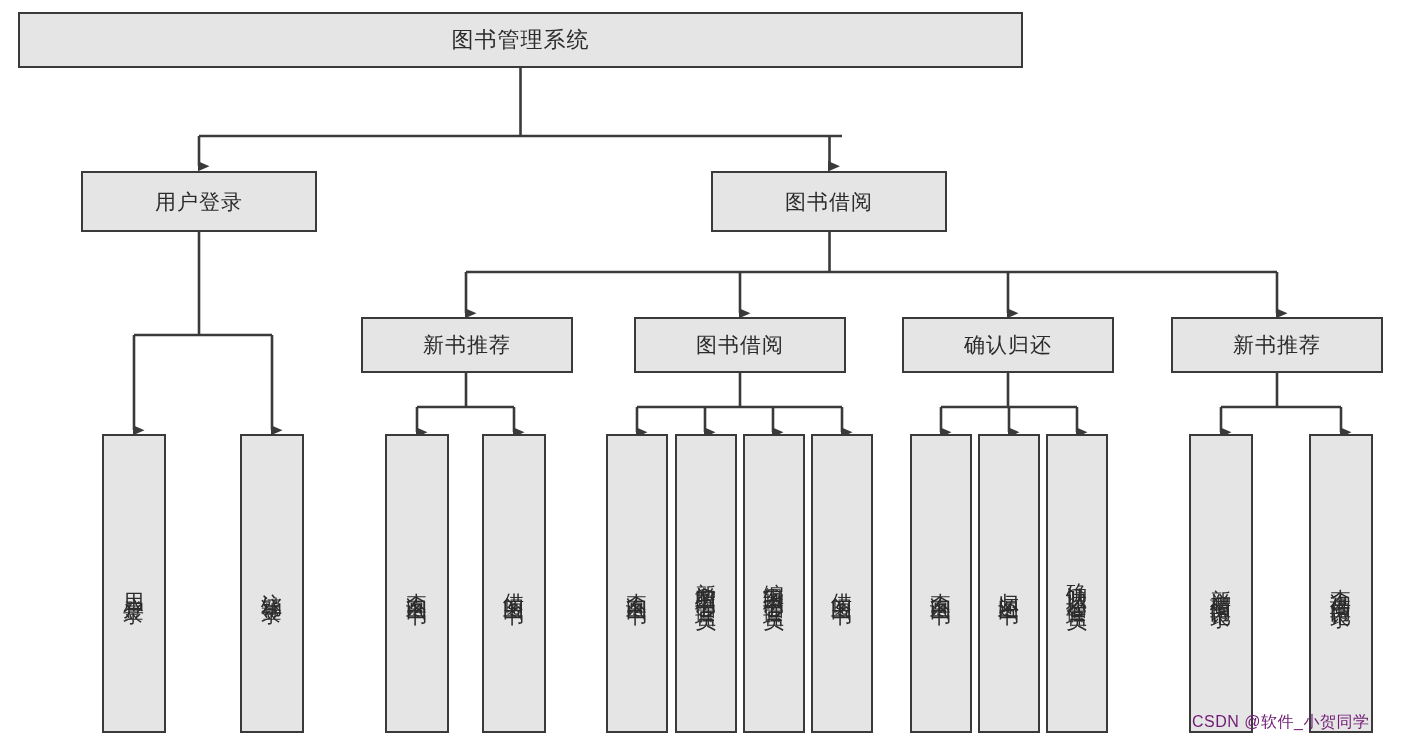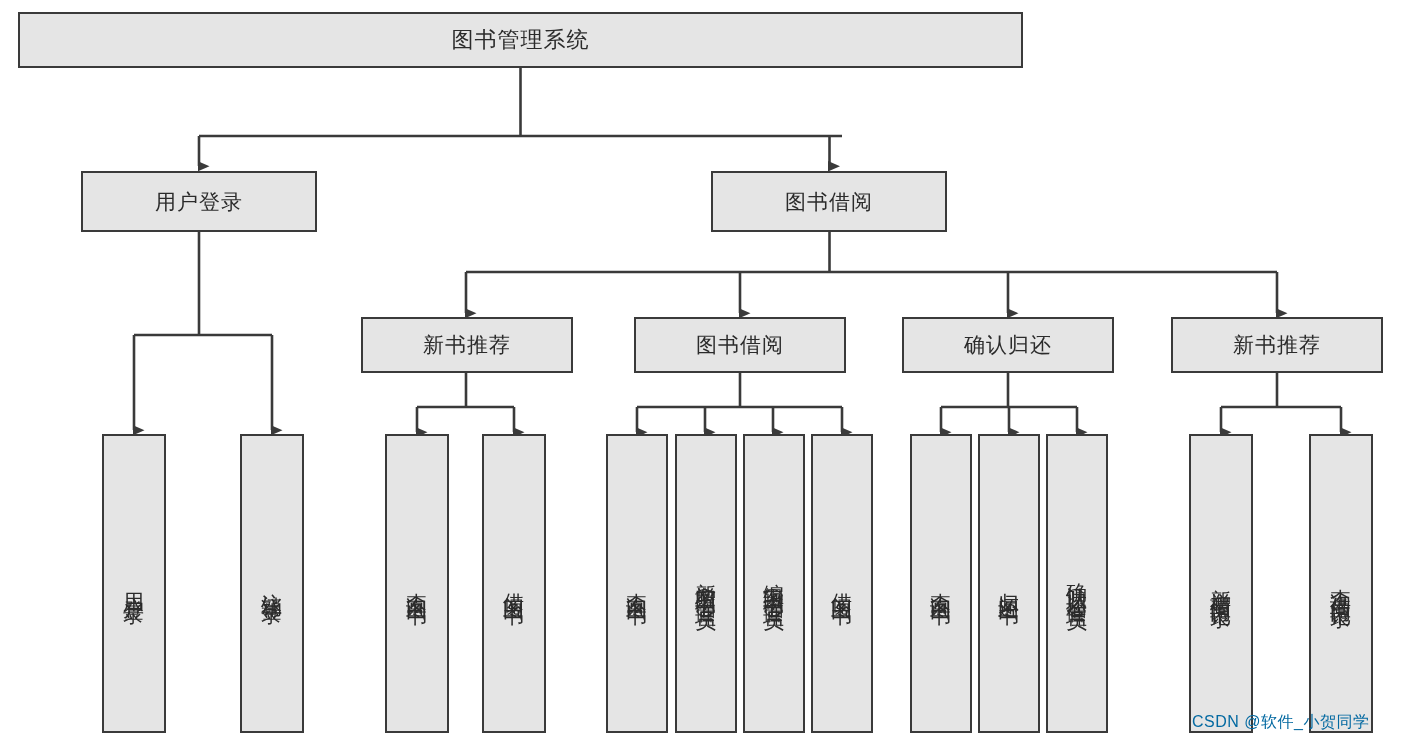--- a/index.html
+++ b/index.html
@@ -39,21 +39,21 @@
   .node.v .lbl{
     writing-mode:vertical-rl;
     text-orientation:upright;
     display:block;
   }
 
   .watermark{
     position:absolute;
     left:1192px; top:712px;
     font-size:16px;
-    color:#0369a1;
+    color:#701a75;
     white-space:nowrap;
     letter-spacing:0.5px;
   }
 </style>
 </head>
 <body>
 
 <div id="stage">
 
   <svg id="wires" viewBox="0 0 1405 747" width="1405" height="747">

